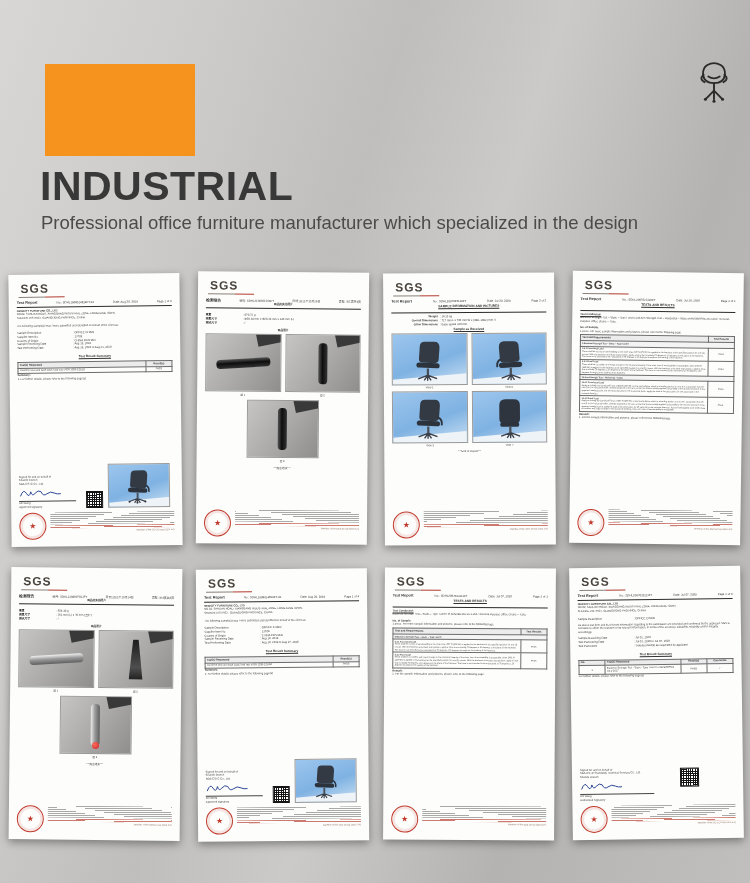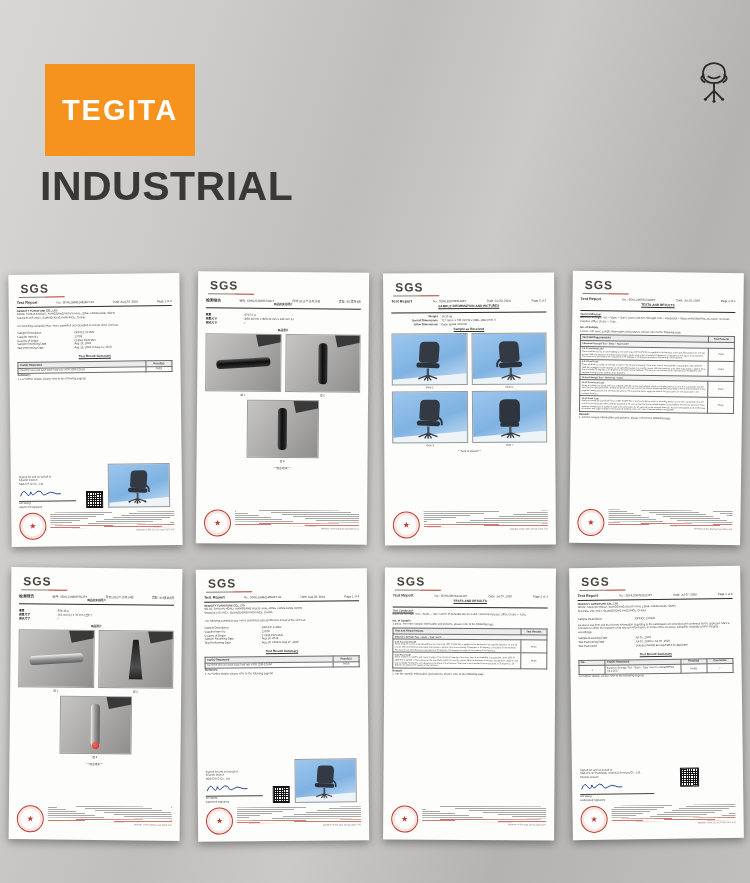--- a/index.html
+++ b/index.html
@@ -73,35 +73,35 @@
   .member{font-size:2.3px;color:#8a6e5e;text-align:right;margin-top:1px;}
   .endnote{text-align:center;font-size:2.7px;margin-top:3px;}
   .spacer{flex:1;}
 </style>
 </head>
 <body>
 
 <div class="stage">
 
   <div class="logo">
-    <div class="logo-en">TEGITA</div>
   </div>
   <svg class="chairline" viewBox="0 0 40 52">
     <g fill="none" stroke="#2b2b2b" stroke-width="2" stroke-linecap="round">
       <path d="M13 5 q7 -4 14 0 q5 3 4.5 10 q-1 9 -11.5 9 q-10.5 0 -11.5 -9 q-0.5 -7 4.5 -10 z"></path>
       <path d="M14 17 q6 4 12 0"></path>
       <path d="M9 15 q-5 5 1 8 M31 15 q5 5 -1 8"></path>
       <path d="M20 24 v8"></path>
       <path d="M20 32 l-8 8 M20 32 l8 8 M20 32 v9"></path>
     </g>
     <circle cx="11" cy="41" r="1.6" fill="#2b2b2b"></circle>
       <circle cx="29" cy="41" r="1.6" fill="#2b2b2b"></circle>
       <circle cx="20" cy="43" r="1.6" fill="#2b2b2b"></circle>
   </svg>
   <h1 class="page-title">INDUSTRIAL</h1>
+  <p class="page-sub">Professional office furniture manufacturer which specialized in the design</p>
 
   <div class="cert" style="left:10px;top:274px;transform:rotate(-0.7deg);">
     <span class="sgs">SGS</span>
     <div class="hdr">
       <span class="hlbl">Test Report</span>
       <span>No.: SDHL1908014819FT-01</span>
       <span>Date: Aug 20, 2019</span>
       <span>Page 1 of 4</span>
     </div>
     <div class="rule"></div>

